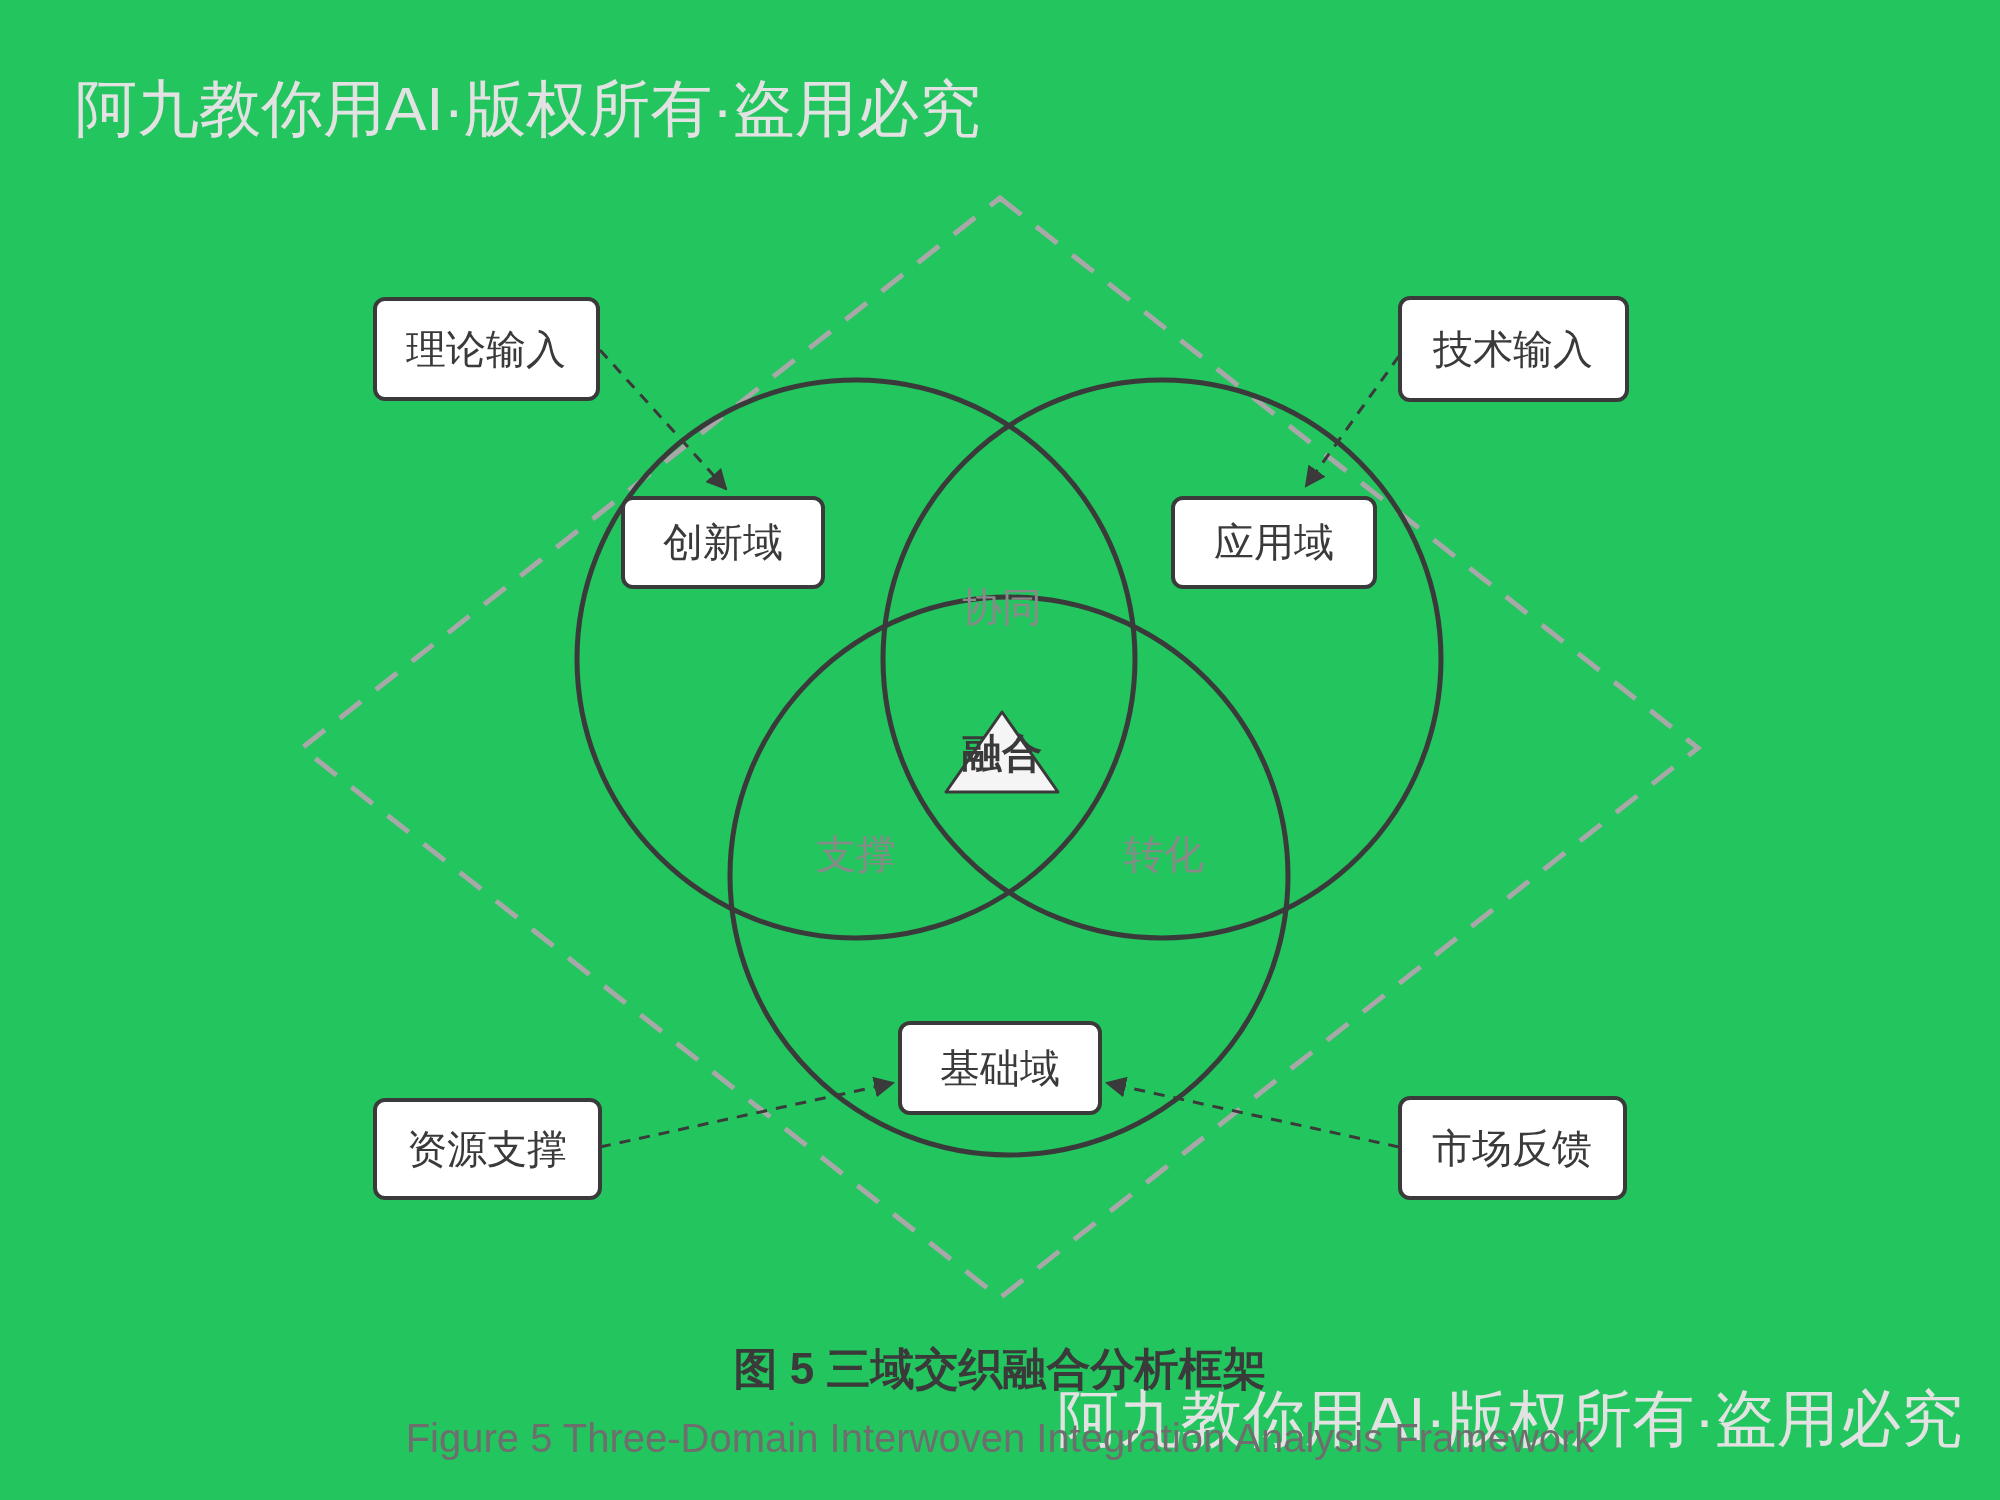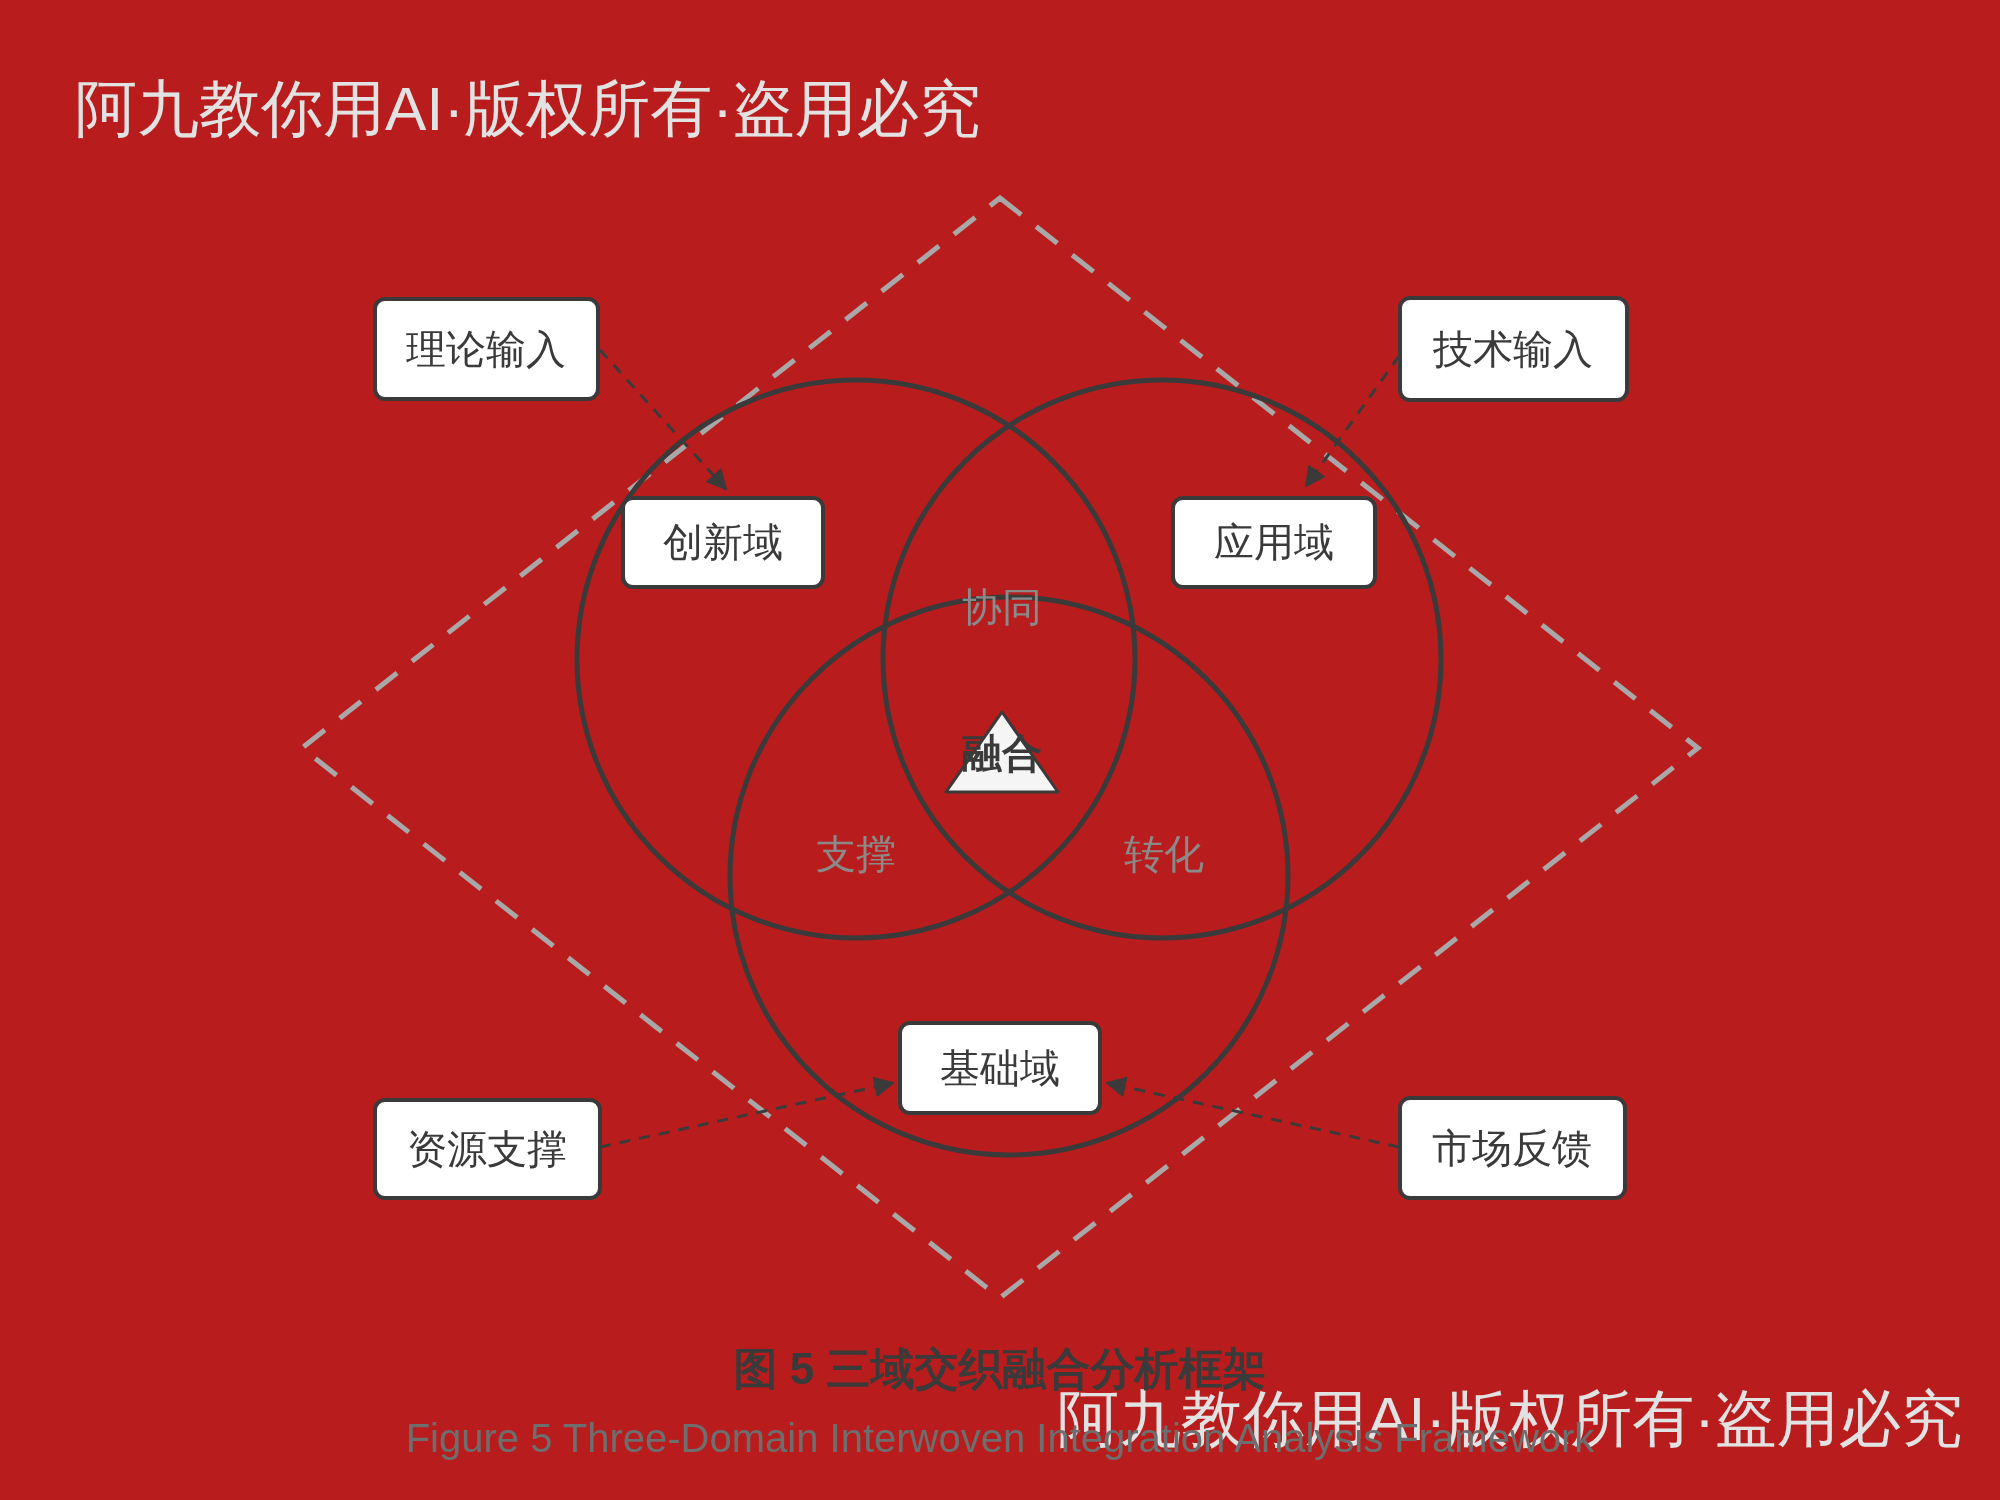--- a/index.html
+++ b/index.html
@@ -7,21 +7,21 @@
     padding: 0;
     background: #ffffff;
     width: 2000px;
     height: 1500px;
     font-family: "Liberation Sans", "DejaVu Sans", sans-serif;
   }
   #stage {
     position: relative;
     width: 2000px;
     height: 1500px;
-    background: #b91c1c;
+    background: #22c55e;
     overflow: hidden;
   }
   svg { display: block; }
   .node-rect {
     fill: #ffffff;
     stroke: #3a3a3a;
     stroke-width: 4;
   }
   .node-label {
     fill: #3a3a3a;

